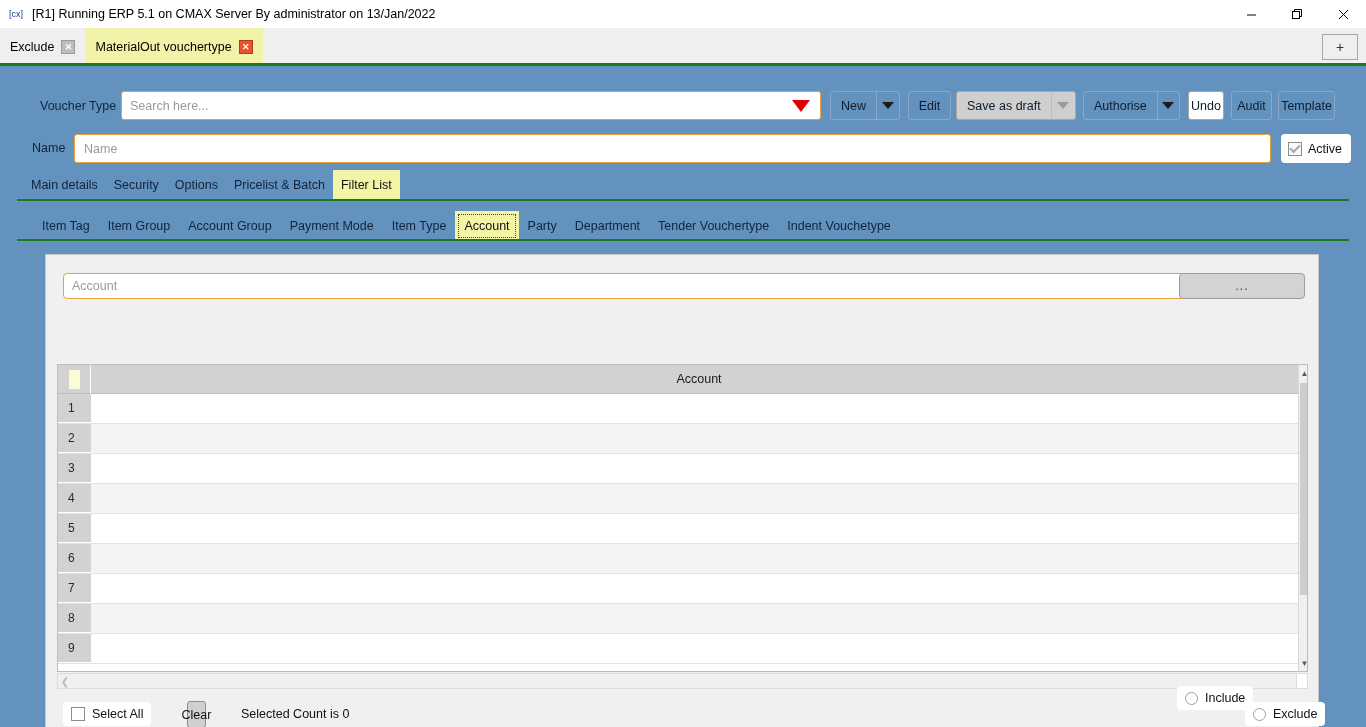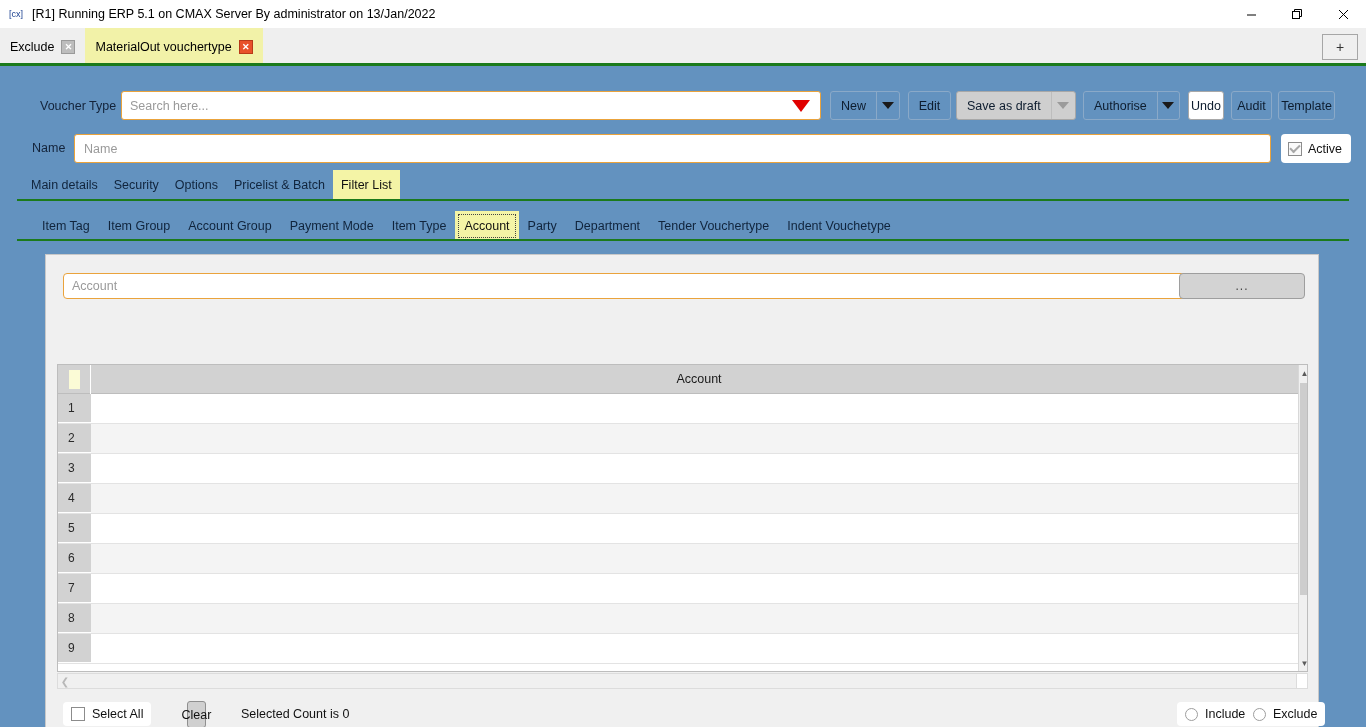--- a/index.html
+++ b/index.html
@@ -529,21 +529,21 @@
 
     <div class="pf-chip" style="left:17px; top:447px;">
       <span class="chk-empty"></span>
       <span>Select All</span>
     </div>
 
     <div class="clear-btn">Clear</div>
 
     <div class="count-text">Selected Count is 0</div>
 
-    <div class="pf-chip" style="left:1131px; top:447px;">
+    <div class="pf-chip" style="left:1131px; top:431px;">
       <span class="radio"></span>
       <span>Include</span>
     </div>
 
     <div class="pf-chip" style="left:1199px; top:447px;">
       <span class="radio"></span>
       <span>Exclude</span>
     </div>
 
   </div>

